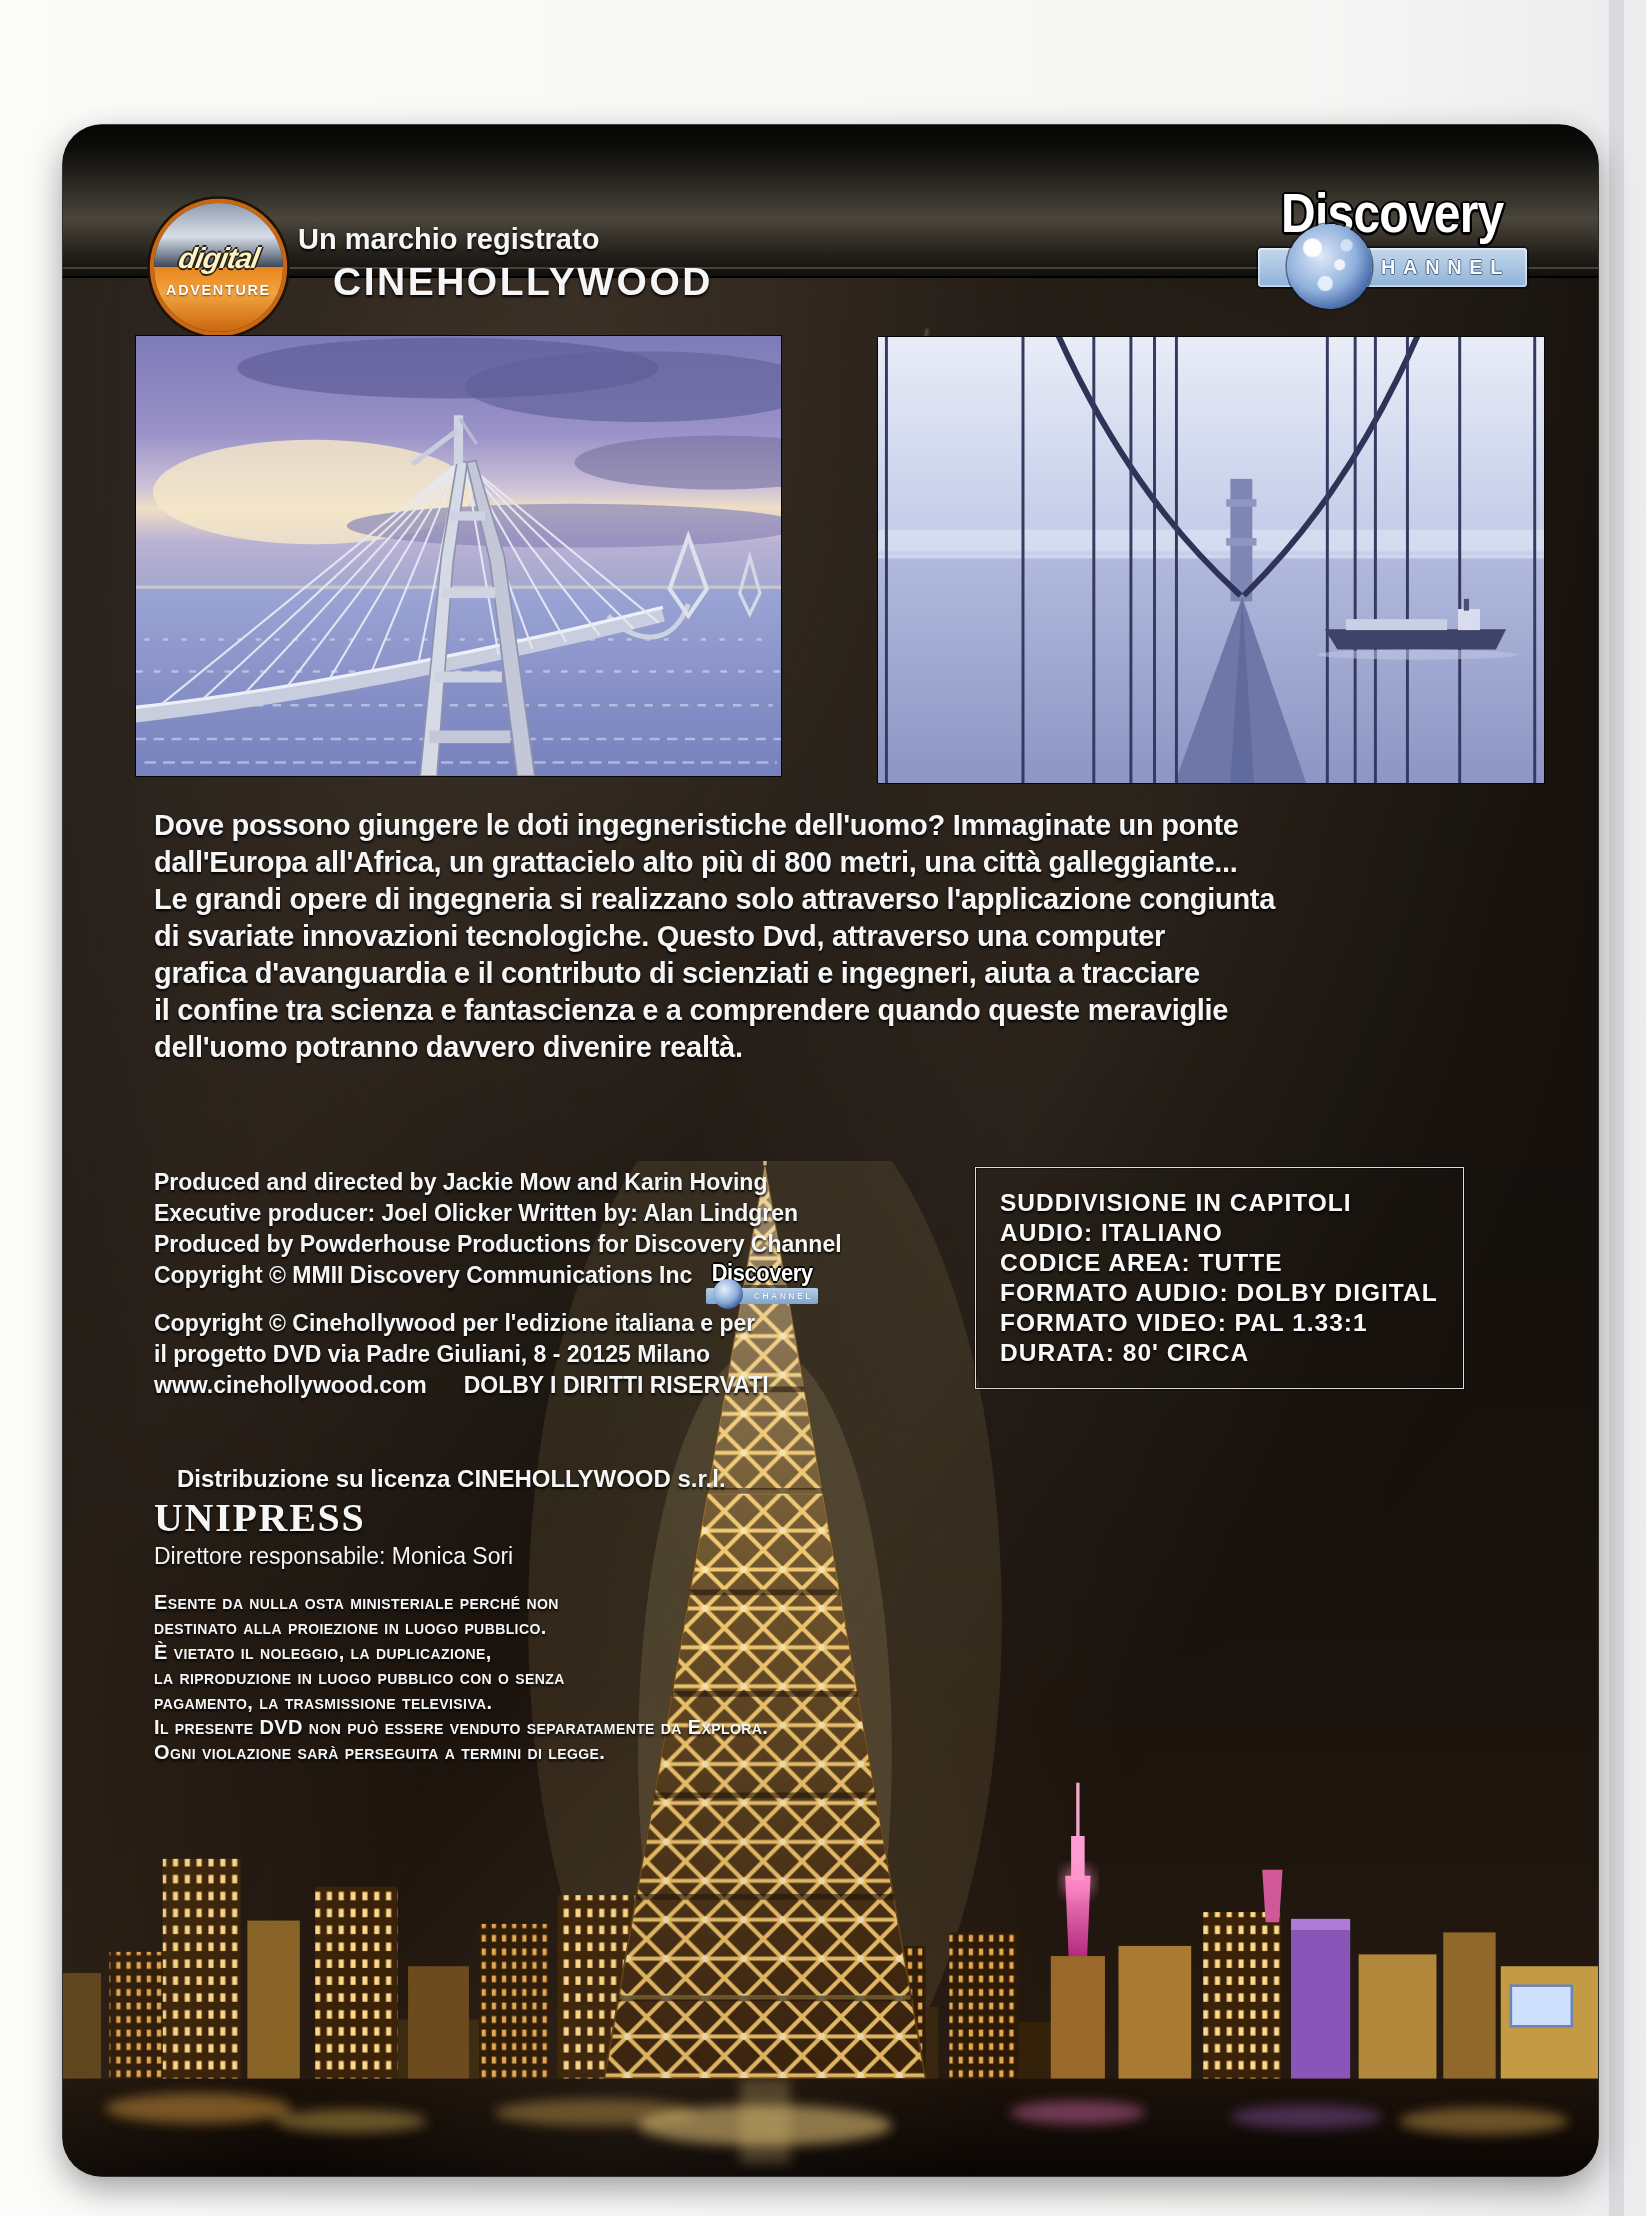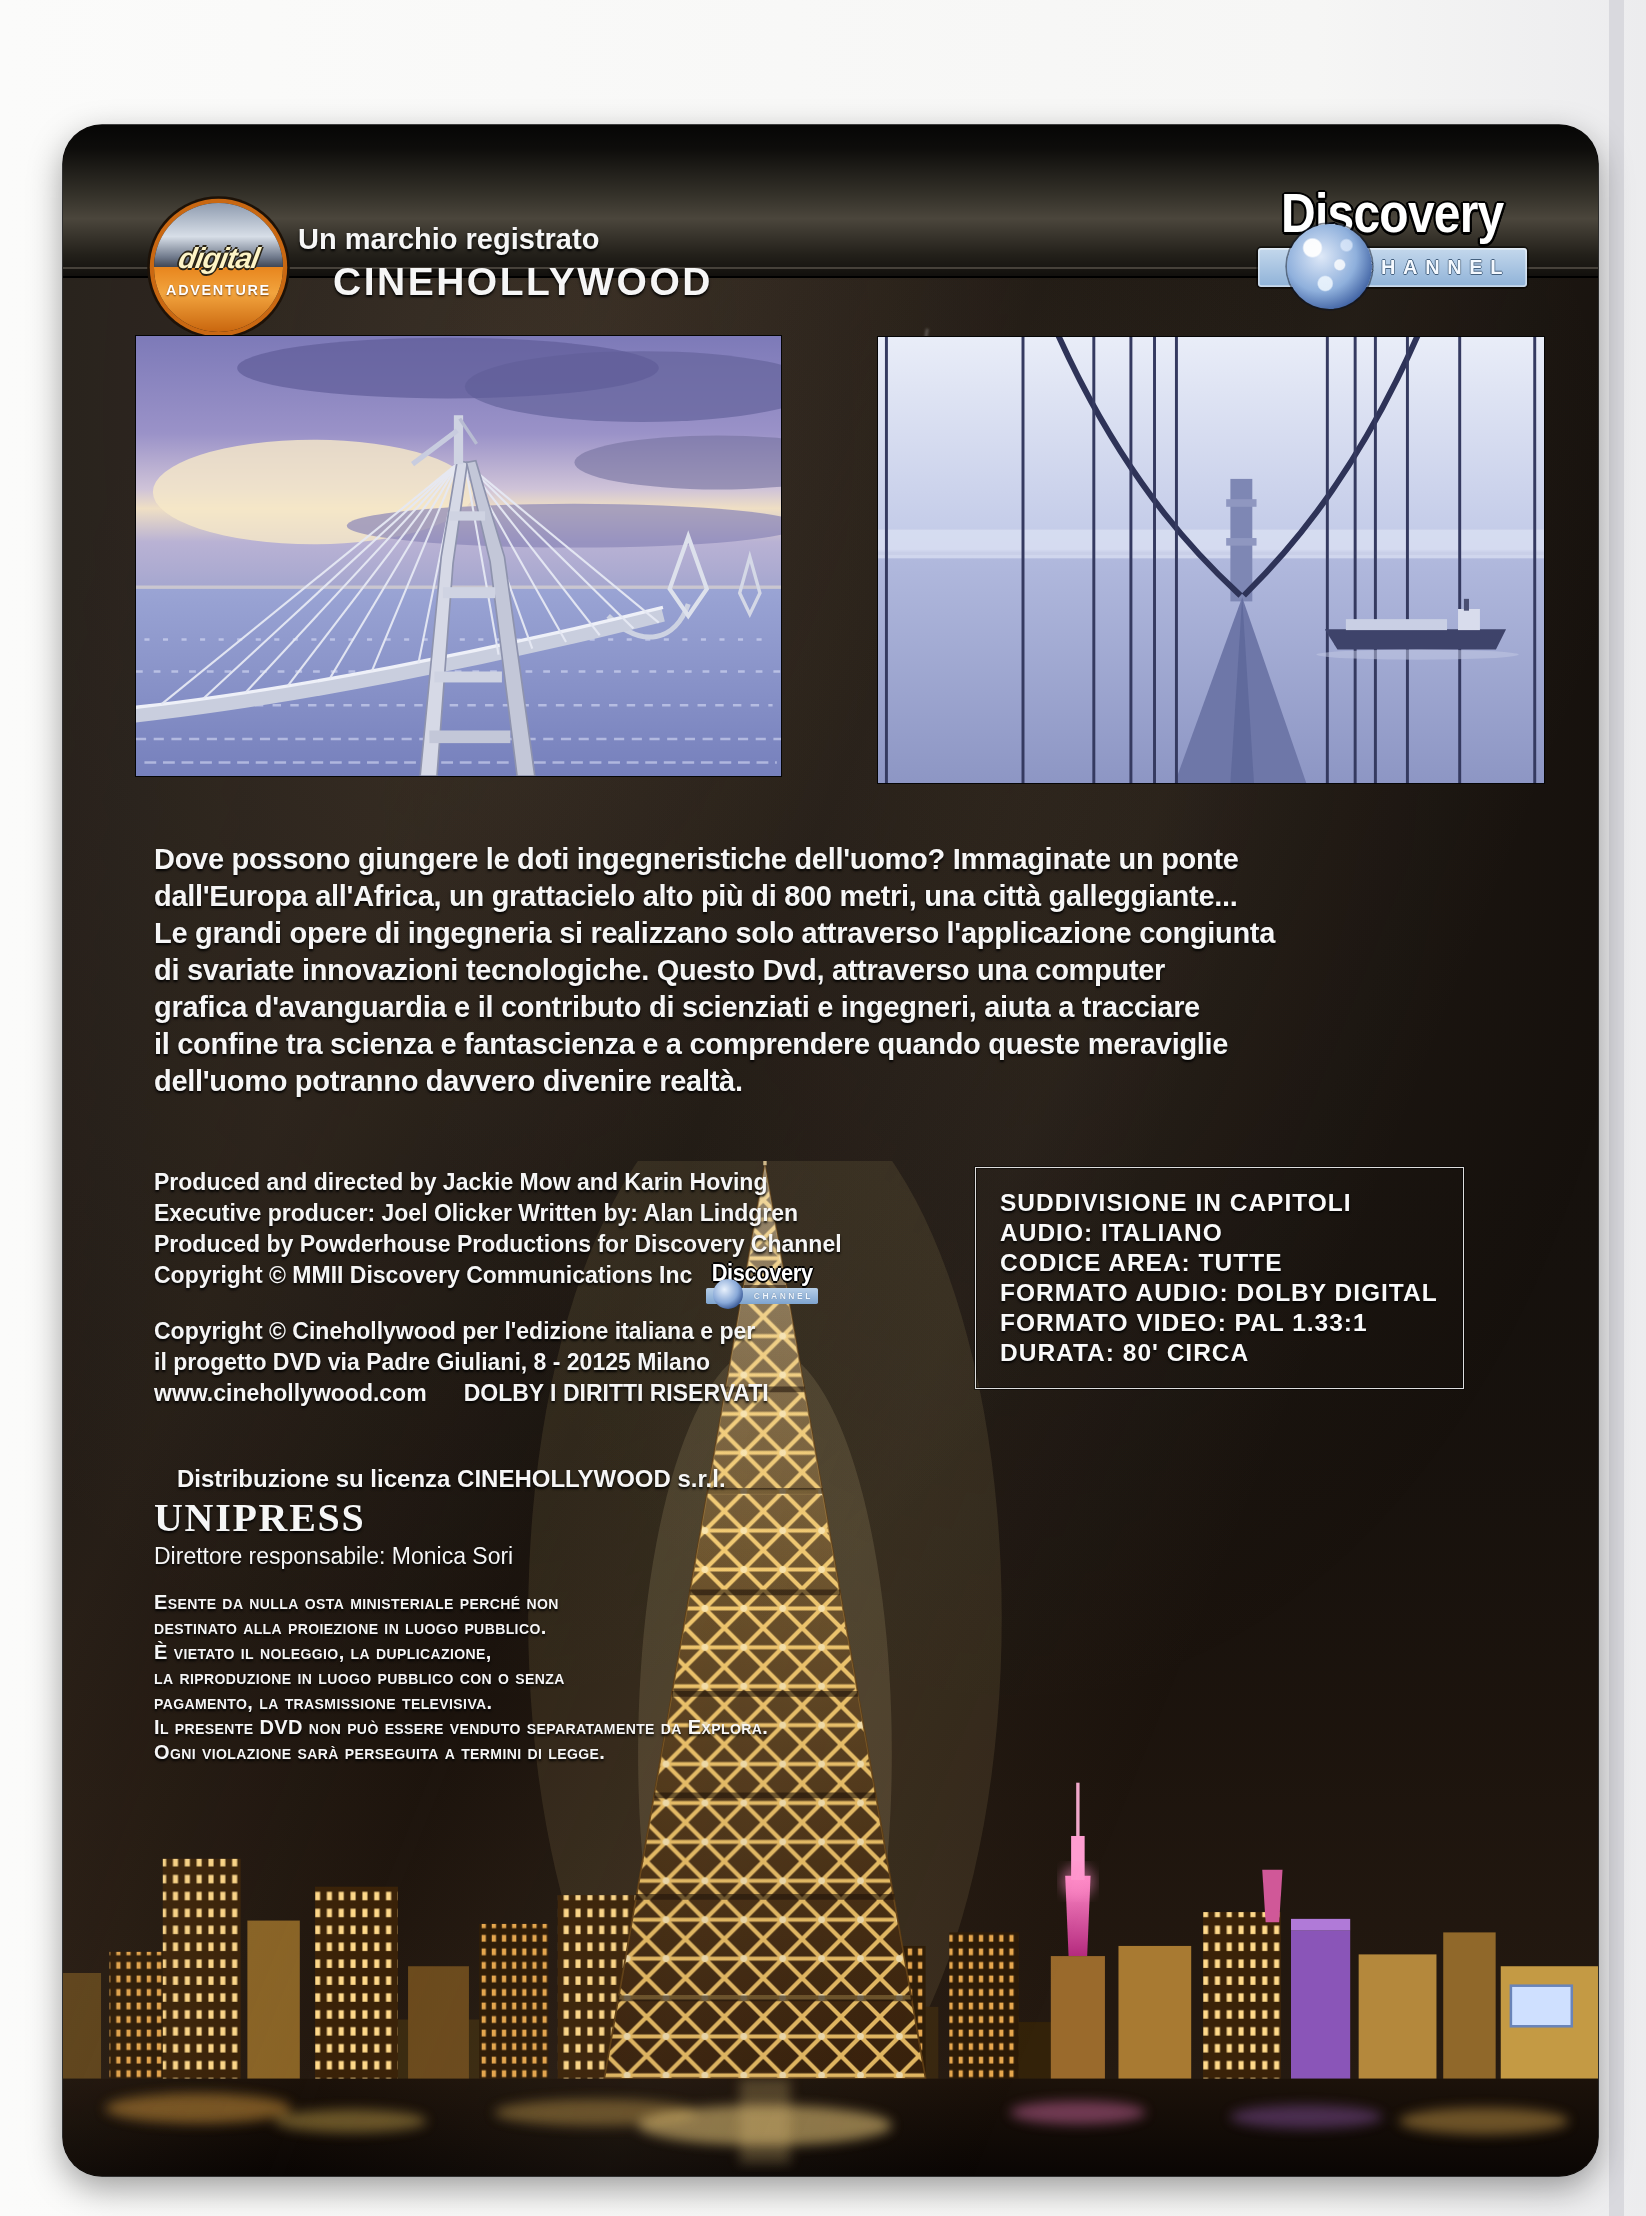--- a/index.html
+++ b/index.html
@@ -69,34 +69,34 @@
     box-shadow:0 0 0 1.7px rgba(10,20,40,.5);}
 
   
   .shot{position:absolute;z-index:5;border:1.7px solid #050505;box-sizing:border-box;background:#333;}
   .shot svg{display:block;width:100%;height:100%;}
   .shot-left{left:72px;top:210px;width:647px;height:442px;}
   .shot-right{left:814px;top:211px;width:668px;height:448px;}
 
   
   .txt{position:absolute;z-index:6;color:#f6f6f6;text-shadow:0 1.7px 2.5px rgba(0,0,0,.95);}
-  .desc{left:91px;top:716px;}
+  .desc{left:91px;top:682px;}
   .desc-line{font-size:29px;line-height:37px;font-weight:bold;letter-spacing:-0.3px;white-space:nowrap;}
   .credits{left:91px;top:1042px;}
   .credit-line{font-size:23px;line-height:31px;font-weight:bold;white-space:nowrap;}
   .credit-row{display:flex;align-items:flex-start;}
   .mini-disc{display:inline-flex;flex-direction:column;align-items:center;margin-left:13.5px;margin-top:0;}
   .mini-word{font-weight:800;font-size:23px;color:#fff;transform:scaleX(.95);letter-spacing:-0.4px;
     text-shadow:-1.7px 0 #000,1.7px 0 #000,0 -1.7px #000,0 1.7px #000;}
   .mini-bar{position:relative;width:112px;height:16px;margin-top:0.8px;border-radius:1.7px;
     background:linear-gradient(180deg,#b7cfe8,#7fa4cf);display:flex;align-items:center;justify-content:flex-end;padding-right:5px;box-sizing:border-box;}
   .mini-chan{font-weight:bold;font-size:8.5px;letter-spacing:2.5px;color:#f2f8ff;text-shadow:0 0 0.8px #3c587a;}
   .mini-globe{position:absolute;left:6.8px;top:-8.5px;width:30px;height:30px;border-radius:50%;
     background:radial-gradient(circle at 38% 35%, #e8f1fc, #89a9d8 50%, #2f4f8e 80%, #1a3468);}
-  .edition{left:91px;top:1183px;margin-top:8px;}
+  .edition{left:91px;top:1183px;}
   .edition-row{display:flex;gap:37px;}
   .dist{left:91px;top:1340px;}
   .dist-line{font-size:24px;font-weight:bold;white-space:nowrap;margin-left:23px;}
   .unipress{left:91px;top:1369px;font-family:"Liberation Serif",serif;font-weight:bold;font-size:40px;letter-spacing:1.7px;}
   .director{left:91px;top:1418px;font-size:23px;font-weight:normal;}
   .legal{left:91px;top:1465px;}
   .legal-line{font-variant:small-caps;font-weight:bold;font-size:20px;line-height:25px;letter-spacing:0.4px;white-space:nowrap;}
   .specs{
     position:absolute;left:912px;top:1042px;width:489px;z-index:6;
     border:1.7px solid #dedede;box-shadow:0 0 0 0.8px rgba(0,0,0,.6), inset 0 0 0 0.8px rgba(0,0,0,.6);

